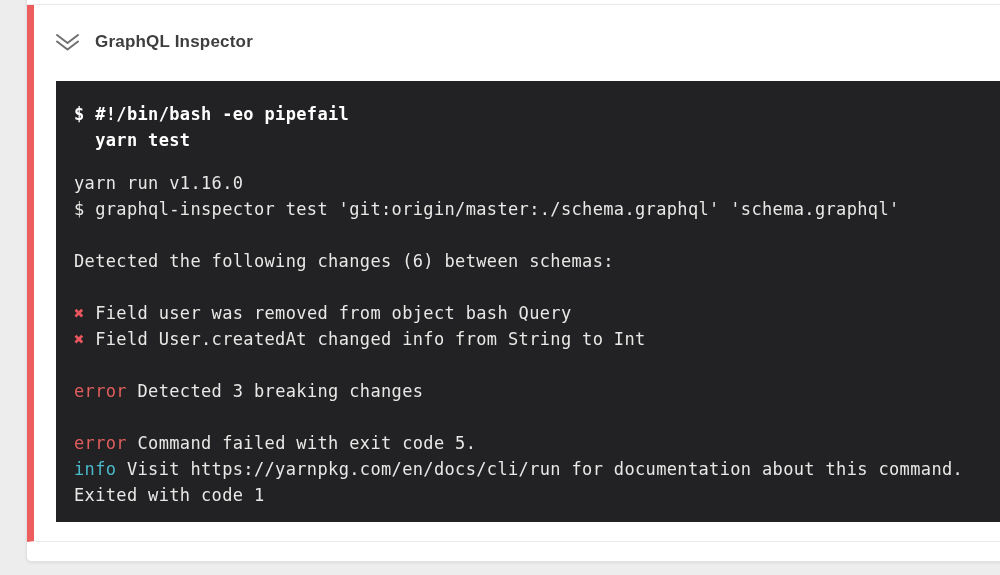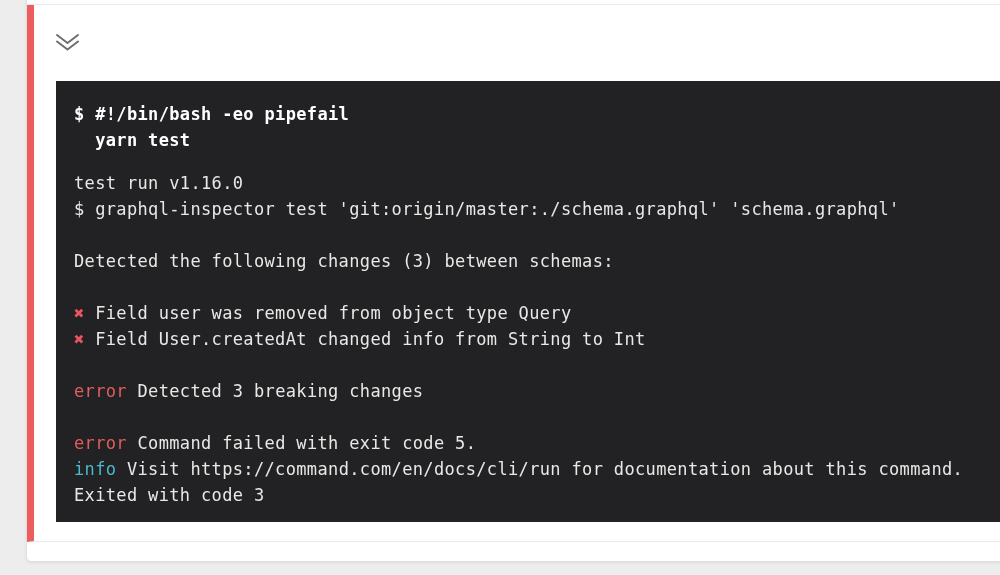--- a/index.html
+++ b/index.html
@@ -67,36 +67,37 @@
 <div class="card">
   <div class="divider"></div>
   <div class="step-row">
     <div class="step-header">
       <span class="chev">
         <svg width="27" height="23" viewBox="0 0 27 23" fill="none" stroke="#6f6f6f" stroke-width="2" stroke-linecap="round" stroke-linejoin="round">
           <polyline points="3,4 13.5,12 24,4"></polyline>
           <polyline points="3,10.5 13.5,18.5 24,10.5"></polyline>
         </svg>
       </span>
+      <span class="step-title">GraphQL Inspector</span>
     </div>
     <div class="terminal">
       <div class="cmd-block" id="cmd">
           <div class="tline bold">$ #!/bin/bash -eo pipefail</div>
           <div class="tline bold">  yarn test</div>
         </div>
       <div class="out-block" id="out">
-          <div class="tline"><span class="plain">test run v1.16.0</span></div>
+          <div class="tline"><span class="plain">yarn run v1.16.0</span></div>
           <div class="tline"><span class="plain">$ graphql-inspector test 'git:origin/master:./schema.graphql' 'schema.graphql'</span></div>
           <div class="tline">&nbsp;</div>
-          <div class="tline"><span class="plain">Detected the following changes (3) between schemas:</span></div>
+          <div class="tline"><span class="plain">Detected the following changes (6) between schemas:</span></div>
           <div class="tline">&nbsp;</div>
-          <div class="tline"><span class="cross">✖</span><span class="plain"> Field user was removed from object type Query</span></div>
+          <div class="tline"><span class="cross">✖</span><span class="plain"> Field user was removed from object bash Query</span></div>
           <div class="tline"><span class="cross">✖</span><span class="plain"> Field User.createdAt changed info from String to Int</span></div>
           <div class="tline">&nbsp;</div>
           <div class="tline"><span class="error">error</span><span class="plain"> Detected 3 breaking changes</span></div>
           <div class="tline">&nbsp;</div>
           <div class="tline"><span class="error">error</span><span class="plain"> Command failed with exit code 5.</span></div>
-          <div class="tline"><span class="info">info</span><span class="plain"> Visit https://command.com/en/docs/cli/run for documentation about this command.</span></div>
-          <div class="tline"><span class="plain">Exited with code 3</span></div>
+          <div class="tline"><span class="info">info</span><span class="plain"> Visit https://yarnpkg.com/en/docs/cli/run for documentation about this command.</span></div>
+          <div class="tline"><span class="plain">Exited with code 1</span></div>
         </div>
     </div>
   </div>
 </div>
 
 </body></html>

